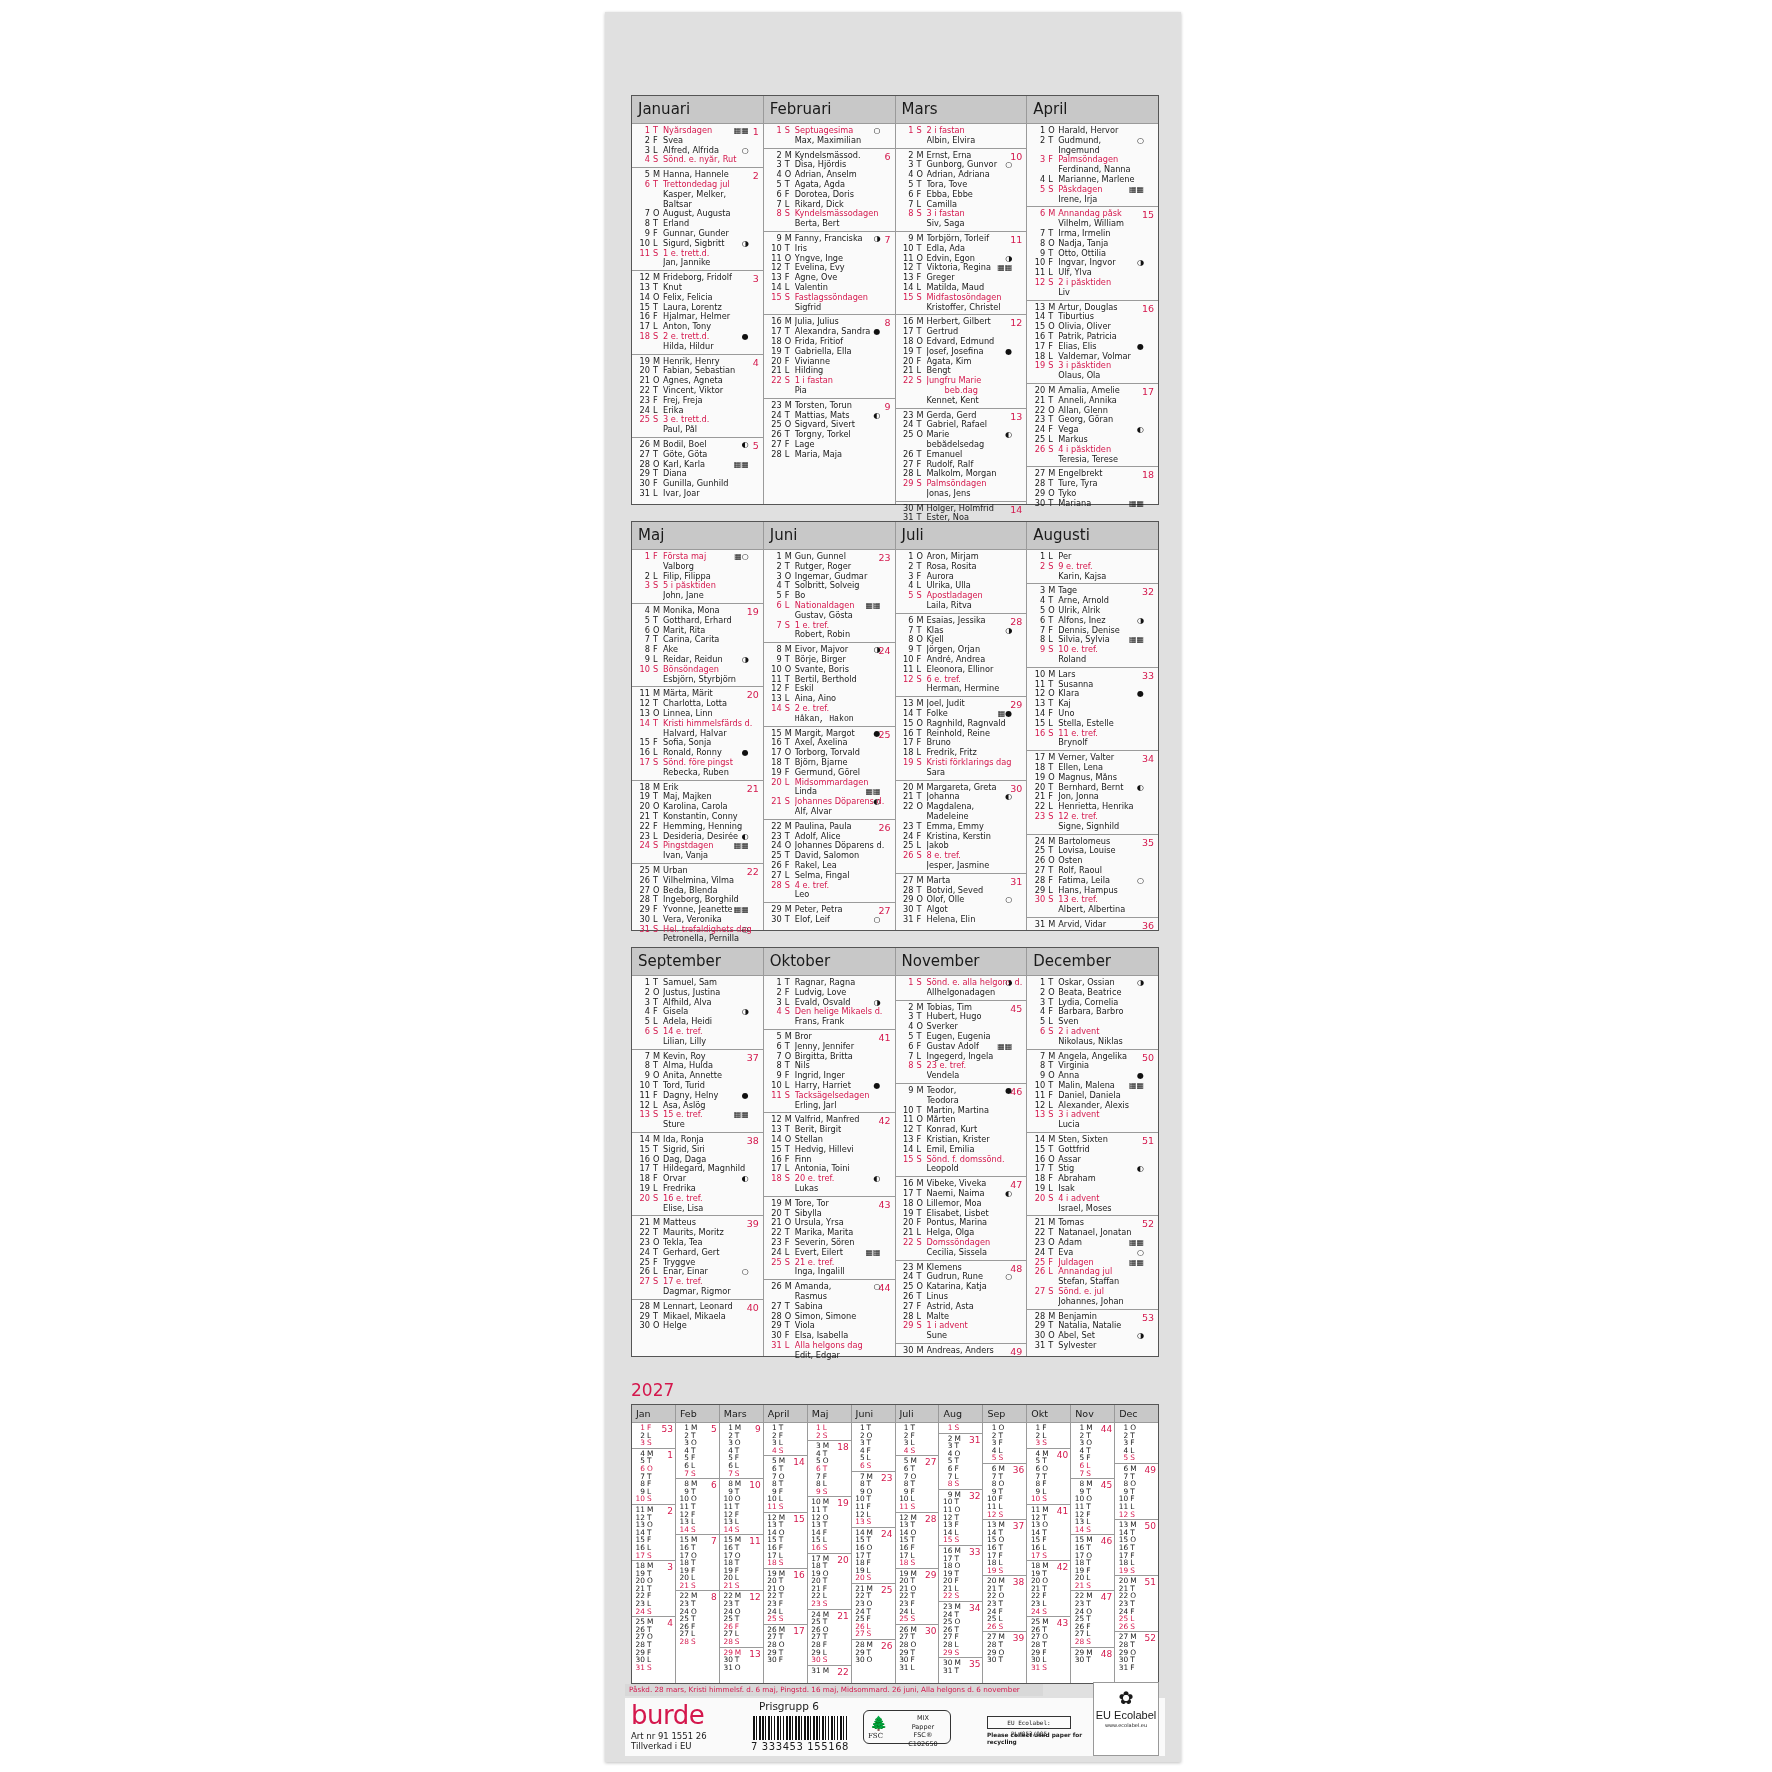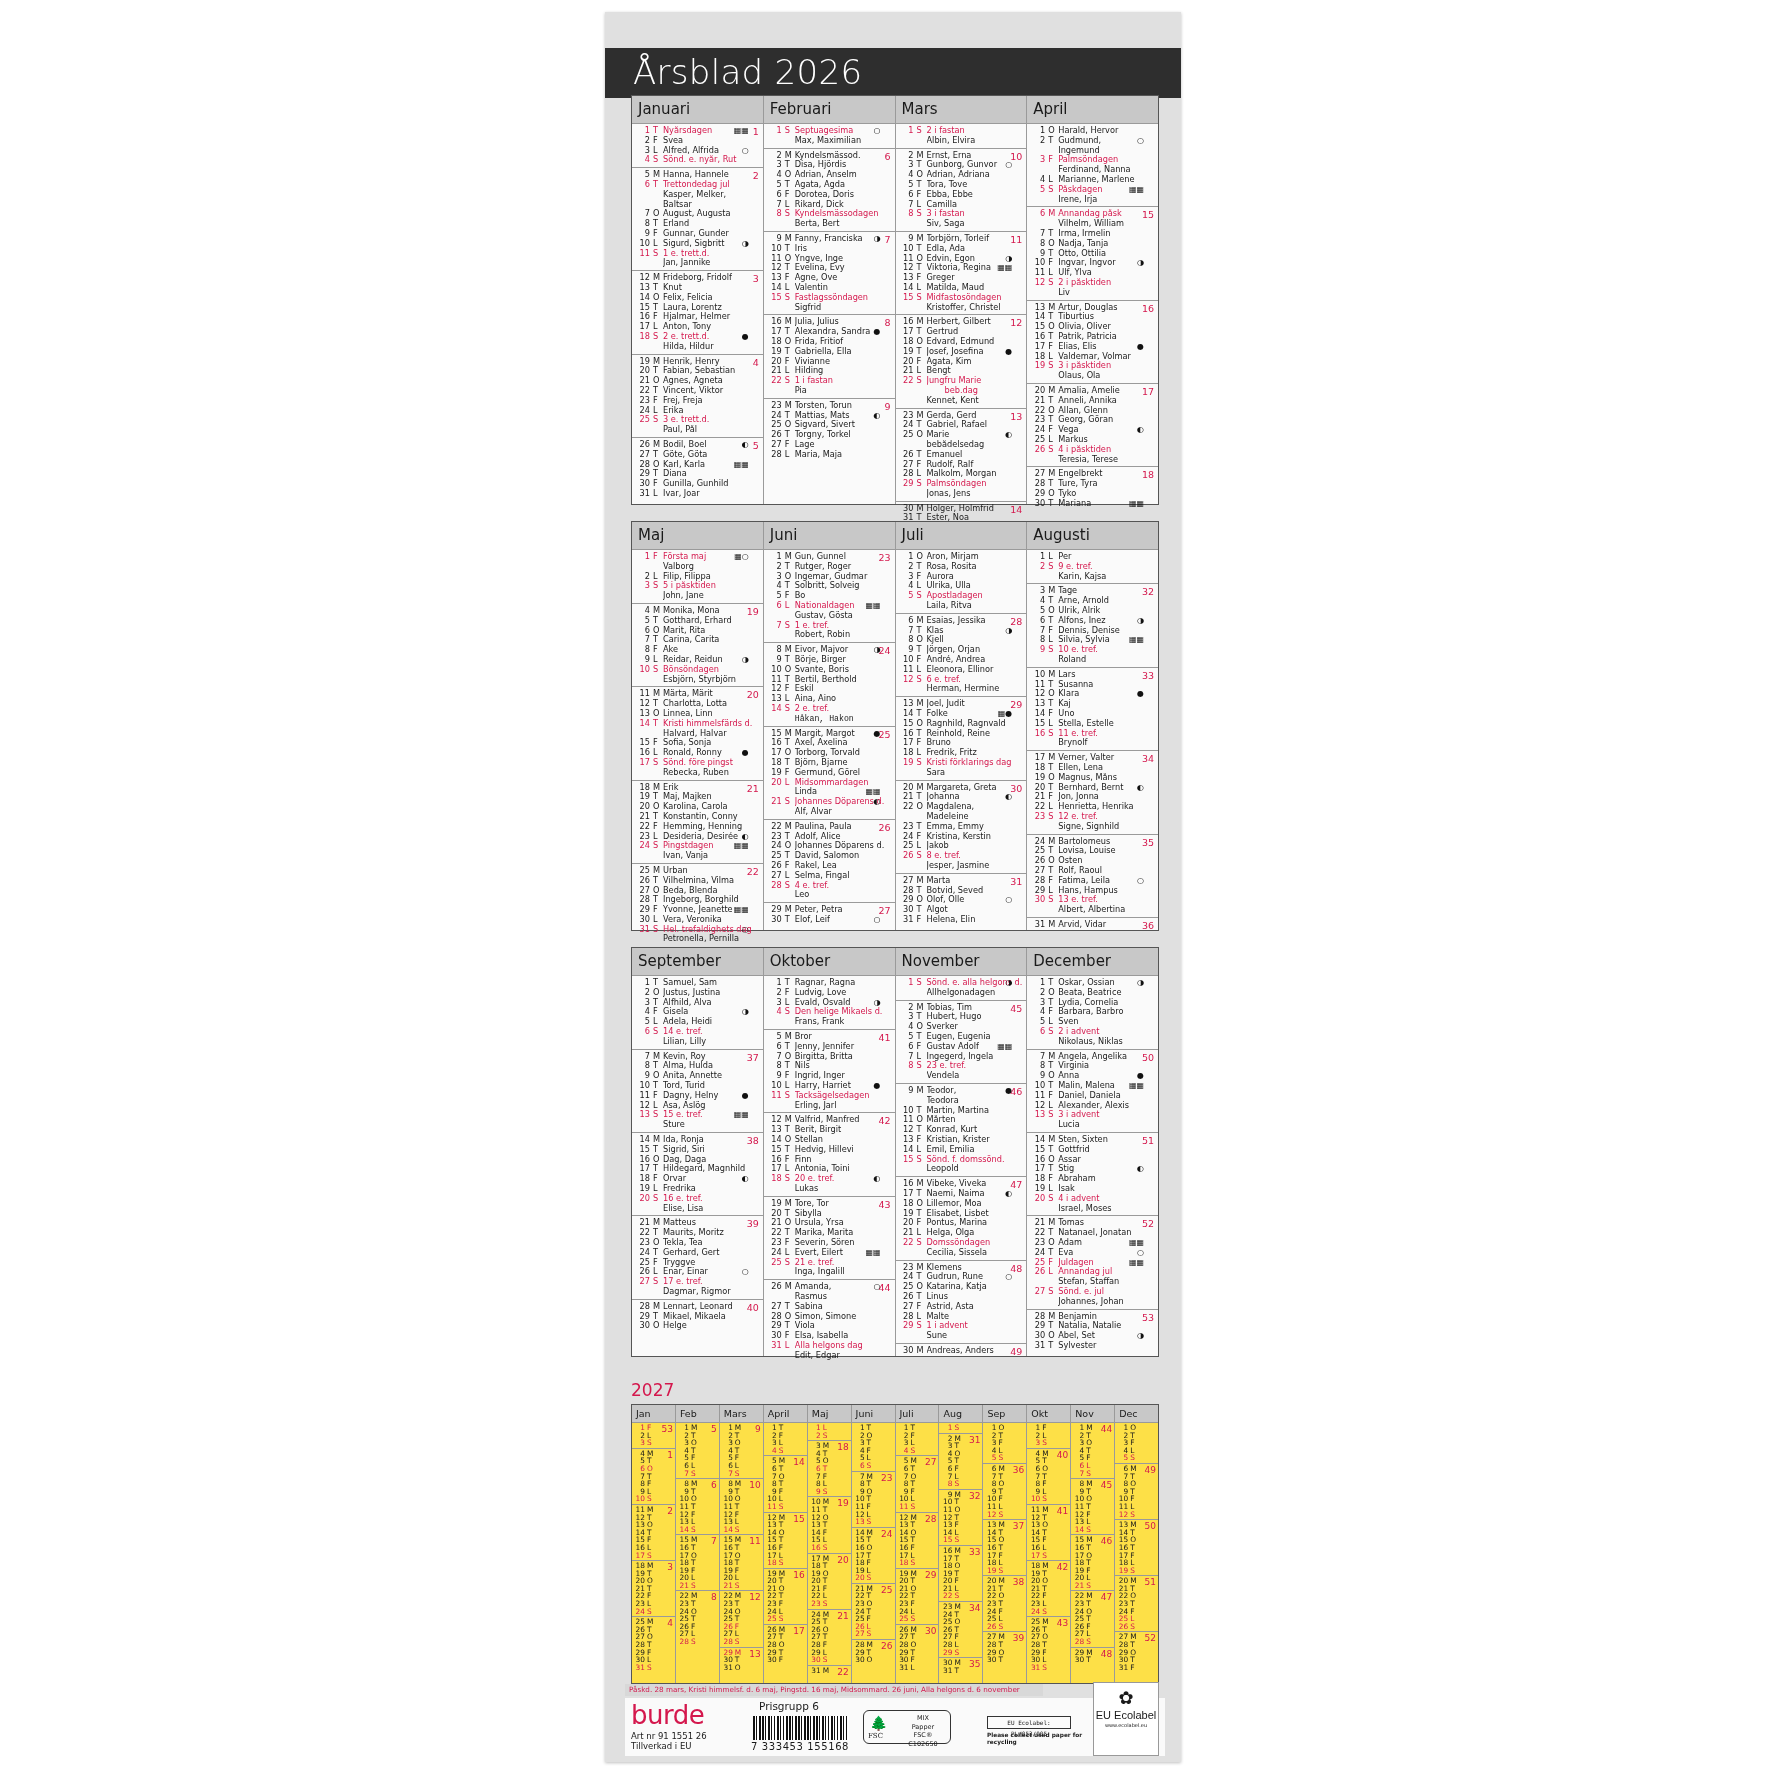--- a/index.html
+++ b/index.html
@@ -15,21 +15,21 @@
   .wk{position:relative;border-bottom:1.5px solid #9a9a9a;padding:2px 0 2px 0;}
   .wk:last-child{border-bottom:none;}
   .day{display:flex;font-size:8.2px;line-height:9.8px;white-space:nowrap;}
   .day .dn{width:18px;text-align:right;padding-right:3px;}
   .day .dw{width:10px;}
   .day .nm{flex:1;overflow:hidden;}
   .red{color:#d4184d;}
   .wnum{position:absolute;right:4px;top:2px;font-size:9.5px;color:#d4184d;}
   .ico{position:absolute;right:14px;font-size:8px;line-height:9.8px;}
   .y27{position:absolute;left:26px;top:1368px;font-size:17px;color:#d4184d;}
-  .grid27{position:absolute;left:26px;top:1392px;width:526px;height:278px;background:#fde047;border:1.5px solid #555;display:flex;}
+  .grid27{position:absolute;left:26px;top:1392px;width:526px;height:278px;background:#ffffff;border:1.5px solid #555;display:flex;}
   .g27col{flex:1;border-right:1px solid #9a9a9a;display:flex;flex-direction:column;}
   .g27col:last-child{border-right:none;}
   .g27head{height:17px;background:#c8c8c8;font-size:9.5px;line-height:17px;padding-left:4px;border-bottom:1px solid #9a9a9a;}
   .g27wk{position:relative;border-bottom:1px solid #9a9a9a;padding:1px 0 1px 2px;}
   .g27wk:last-child{border-bottom:none;}
   .g27d{font-size:7.4px;line-height:7.6px;white-space:nowrap;}
   .g27d span.n{display:inline-block;width:11px;text-align:right;margin-right:2px;}
   .g27wn{position:absolute;right:2px;top:1px;font-size:9px;color:#d4184d;}
   .footnote{position:absolute;left:20px;top:1672px;width:414px;height:12px;background:#d8d8d8;font-size:7.2px;line-height:12px;color:#d4184d;padding-left:4px;white-space:nowrap;overflow:hidden;}
   .footer{position:absolute;left:20px;top:1686px;width:540px;height:58px;background:#fafafa;}
@@ -46,23 +46,20 @@
   .recyc{position:absolute;left:362px;top:34px;font-size:5.8px;line-height:7px;font-weight:bold;}
   .eu{position:absolute;left:468px;top:-16px;width:64px;height:72px;border:1px solid #999;background:#fff;text-align:center;}
   .eu .fl{font-size:18px;line-height:22px;margin-top:4px;}
   .eu .eut{font-size:11px;line-height:13px;font-family:"Liberation Sans",sans-serif;}
   .eu .url{font-size:5px;}
 </style>
 </head>
 <body>
 
 <div class="sheet">
-  <div class="titlebar">
-    <div class="t">Årsblad 2026</div>
-  </div>
 
   <div class="qblock" id="q0" style="top:83px;">
       <div class="mcol">
         <div class="mhead">Januari</div>
         <div class="weeks">
           <div class="wk">
             <span class="wnum">1</span>
             <div class="day red" style="position: relative;">
               <span class="dn">1</span>
               <span class="dw">T</span>

